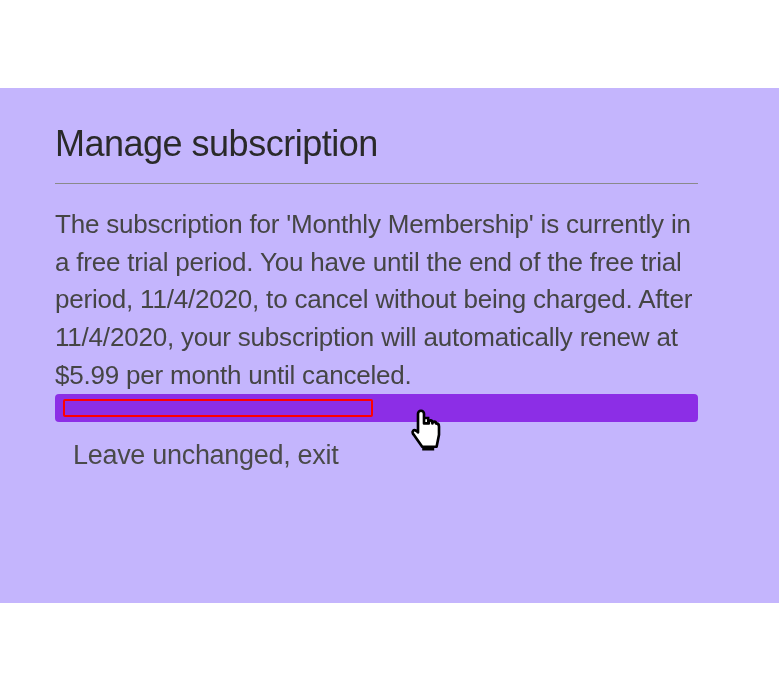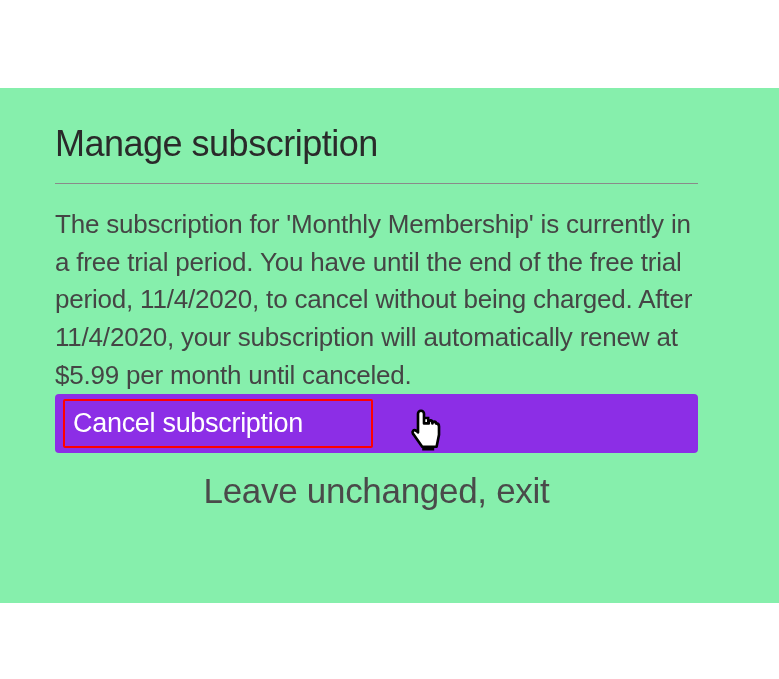--- a/index.html
+++ b/index.html
@@ -12,21 +12,21 @@
       background: #ffffff;
       width: 779px;
       height: 679px;
       overflow: hidden;
     }
     .top-white {
       height: 88px;
       background: #ffffff;
     }
     .panel {
-      background: #86efac;
+      background: #c4b5fd;
       padding: 35px 81px 55px 55px;
       min-height: 515px;
     }
     .title {
       font-size: 36px;
       font-weight: 400;
       color: #2a2a2a;
       letter-spacing: -0.5px;
       padding-bottom: 18px;
     }
@@ -66,25 +66,25 @@
       height: calc(100% - 10px);
       border: 2px solid #ff0000;
       border-radius: 2px;
       pointer-events: none;
     }
     .button-secondary {
       display: block;
       width: 100%;
       background: transparent;
       color: #4a4a4a;
-      font-size: 35px;
+      font-size: 27px;
       letter-spacing: -0.3px;
       padding: 10px 18px 14px 18px;
       border: none;
-      text-align: center;
+      text-align: left;
       cursor: pointer;
     }
     .cursor-icon {
       position: absolute;
       left: 348px;
       top: 12px;
       width: 48px;
       height: 48px;
       pointer-events: none;
     }
@@ -93,21 +93,20 @@
 <body>
 
 <div class="top-white"></div>
 
 <div class="panel">
   <h1 class="title">Manage subscription</h1>
   <hr class="divider">
   <p class="description">The subscription for 'Monthly Membership' is currently in a free trial period. You have until the end of the free trial period, 11/4/2020, to cancel without being charged. After 11/4/2020, your subscription will automatically renew at $5.99 per month until canceled.</p>
 
   <button class="button-primary">
-    <span>Cancel subscription</span>
     <span class="highlight-box"></span>
     <svg class="cursor-icon" viewBox="0 0 32 40">
       <path d="M10 6 L10 24 L13 24 L13 36 L21 36 L21 24 L25 24 L25 18 L21 18 L21 14 L17 14 L17 10 L13 10 L13 6 Z
                M13 24 L13 18 M17 24 L17 15 M21 24 L21 19" fill="#ffffff" stroke="#000000" stroke-width="2" stroke-linejoin="miter"></path>
       <path d="M10 6 L10 24 M13 6 L13 24 M10 6 L13 6" fill="none" stroke="#000000" stroke-width="2"></path>
 
       <g>
         <path d="M11 4 C9.5 4 8.5 5 8.5 6.5 L8.5 22 C8.5 22 6 19 4.5 20.5 C3 22 5 24 5 24 L12 34 L24 34 L26 24 L26 17 C26 15.5 25 14.5 23.5 14.5 C23.5 14.5 23.5 13 22 13 C20.5 13 20.5 14.5 20.5 14.5 C20.5 14.5 20.5 12 19 12 C17.5 12 17.5 13.5 17.5 13.5 L17.5 14.5 L13.5 14.5 L13.5 6.5 C13.5 5 12.5 4 11 4 Z" fill="#ffffff" stroke="#000000" stroke-width="2.2" stroke-linejoin="round"></path>
       </g>
     </svg>

